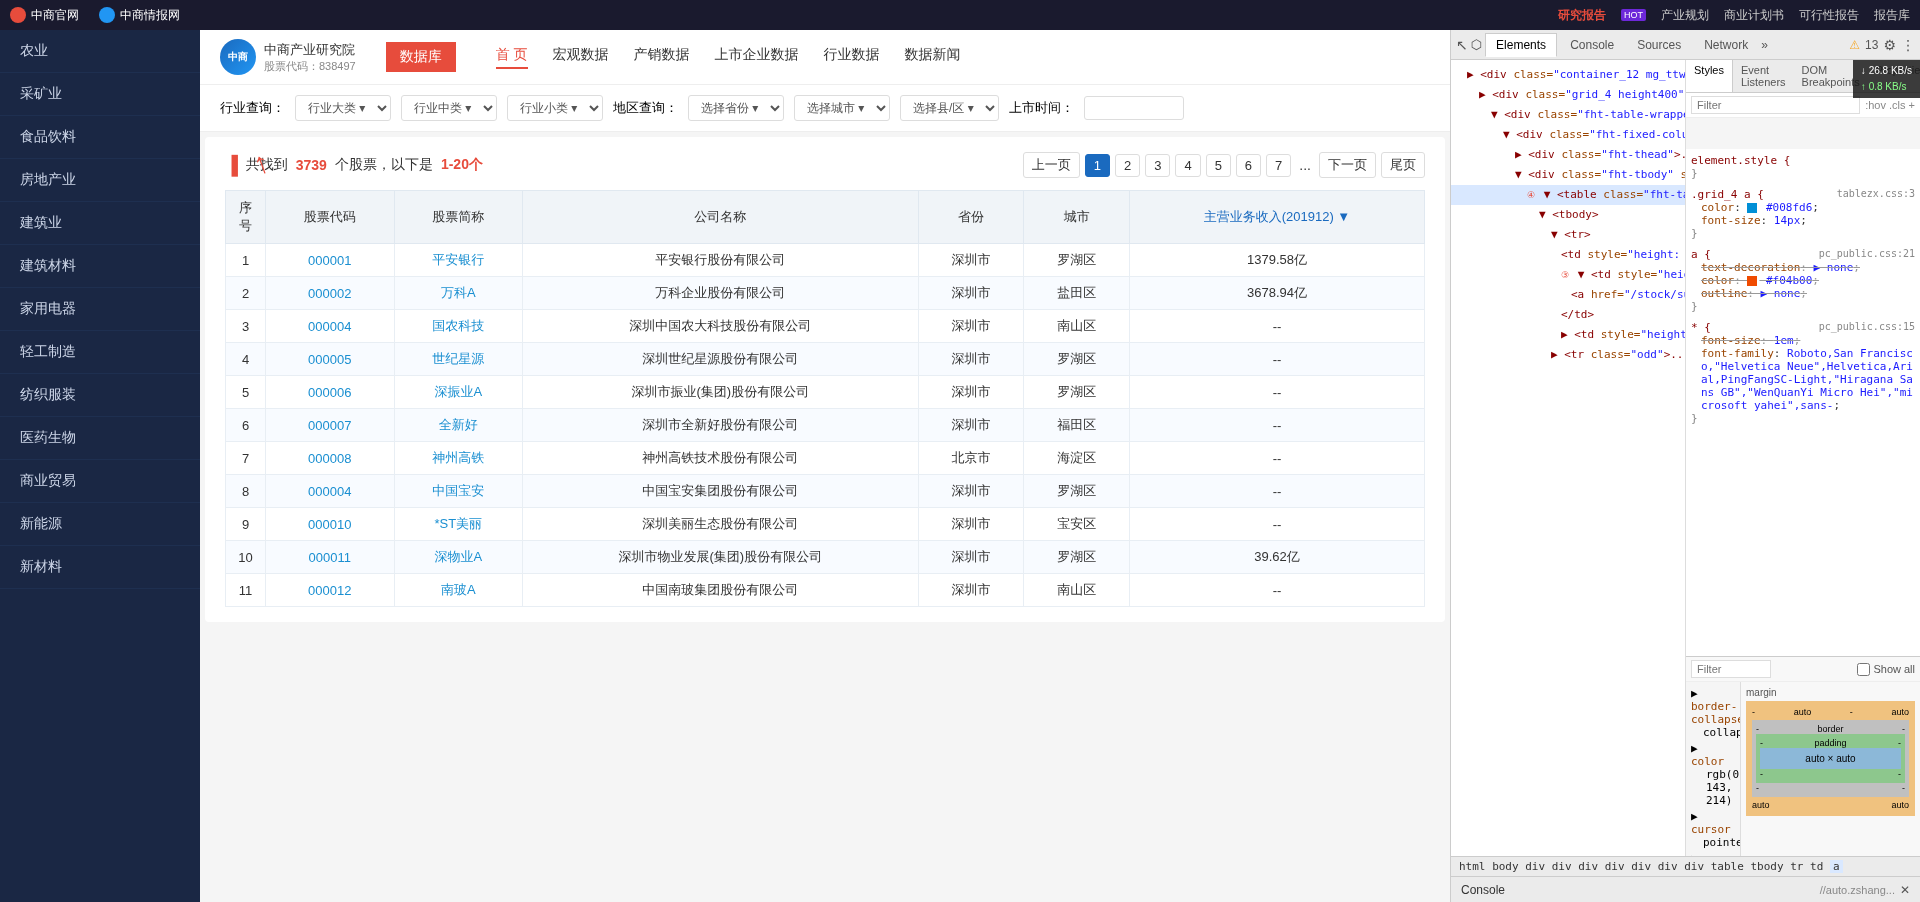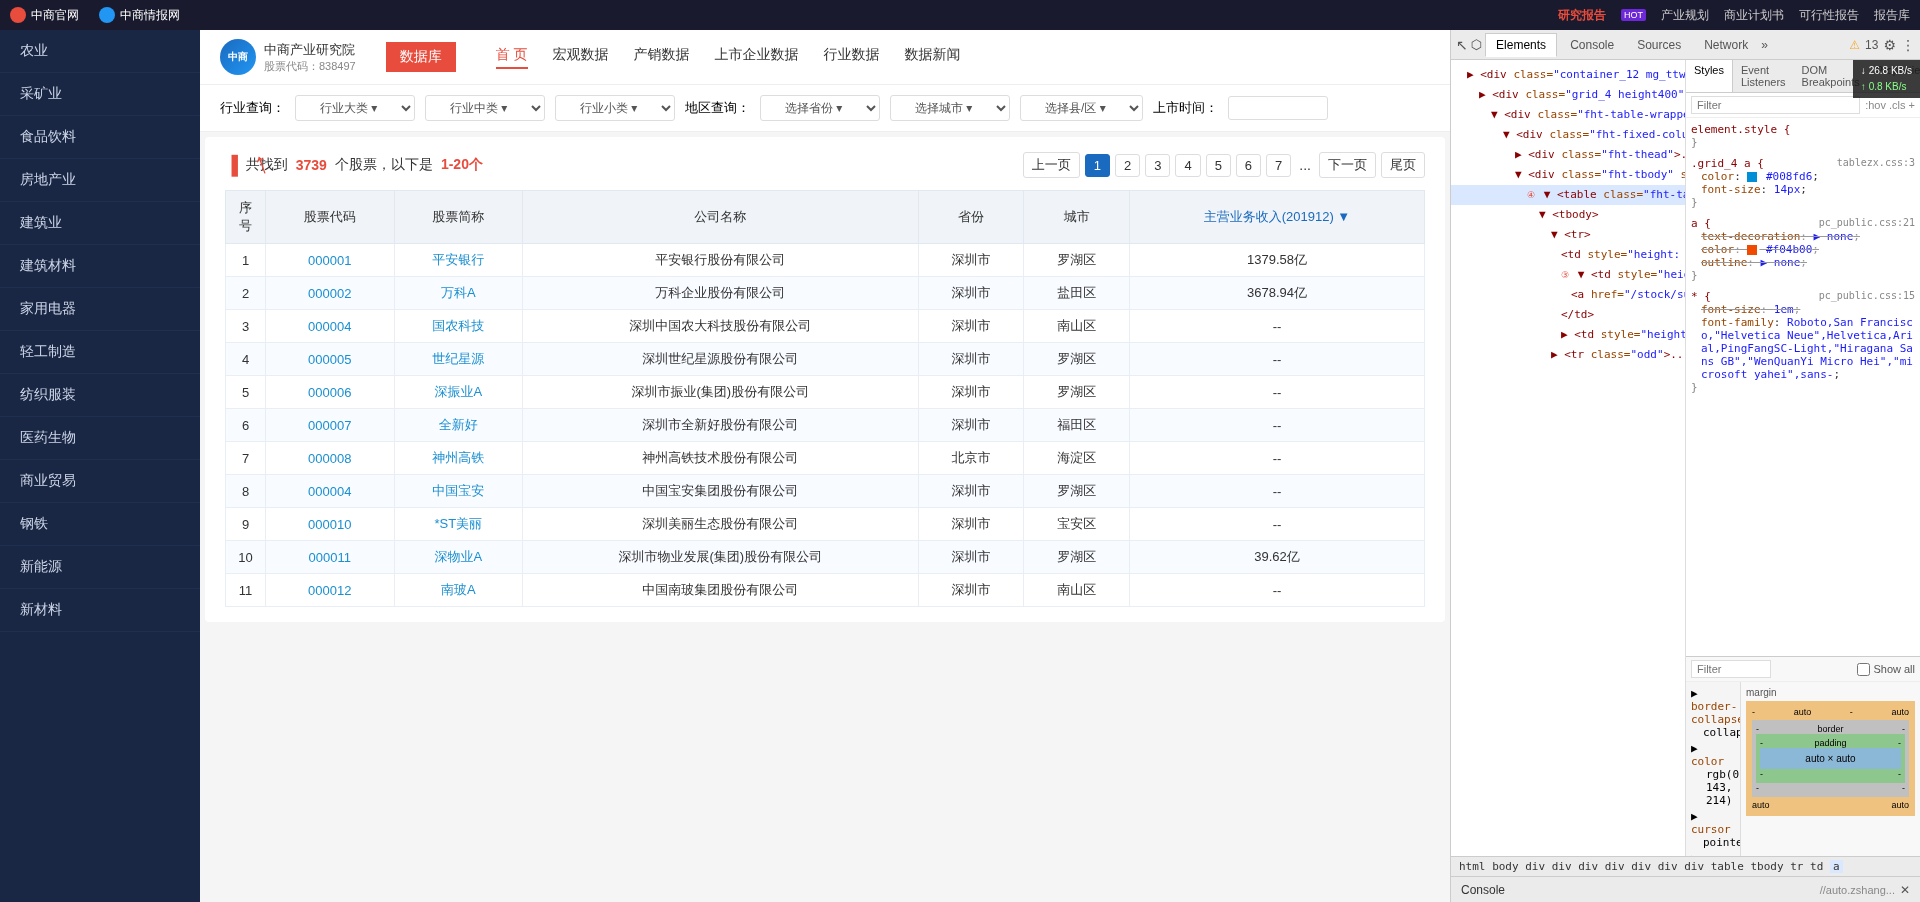--- a/index.html
+++ b/index.html
@@ -154,21 +154,21 @@
       background: white;
       padding: 10px 20px;
       display: flex;
       align-items: center;
       gap: 10px;
       border-bottom: 1px solid #eee;
       flex-wrap: wrap;
     }
     .filter-select {
       border: 1px solid #ddd;
-      padding: 4px 20px;
+      padding: 4px 8px;
       font-size: 12px;
       color: #555;
       cursor: pointer;
       background: white;
       border-radius: 3px;
     }
 
     
     .table-area {
       padding: 15px 20px;
@@ -345,21 +345,20 @@
         <div class="sidebar-item">采矿业</div>
         <div class="sidebar-item">食品饮料</div>
         <div class="sidebar-item">房地产业</div>
         <div class="sidebar-item">建筑业</div>
         <div class="sidebar-item">建筑材料</div>
         <div class="sidebar-item">家用电器</div>
         <div class="sidebar-item">轻工制造</div>
         <div class="sidebar-item">纺织服装</div>
         <div class="sidebar-item">医药生物</div>
         <div class="sidebar-item">商业贸易</div>
-        <div class="sidebar-item">钢铁</div>
         <div class="sidebar-item">新能源</div>
         <div class="sidebar-item">新材料</div>
       </div>
   </div>
 
   <div class="content-devtools">
 
     <div class="content-area">
 
       <div class="second-nav">
@@ -610,21 +609,21 @@
             <span style="padding:4px 8px;cursor:pointer;color:#555;">DOM Breakpoints</span>
             <span style="padding:4px 8px;cursor:pointer;color:#555;">Properties</span>
 
           </div>
 
           <div style="display:flex;align-items:center;padding:3px 5px;border-bottom:1px solid #eee;background:white;">
             <input type="text" placeholder="Filter" style="flex: 1 1 0%; border: 1px solid rgb(221, 221, 221); padding: 2px 5px; font-size: 11px;">
             <span style="margin-left:5px;font-size:11px;color:#888;">:hov .cls +</span>
           </div>
 
-          <div style="flex:1;overflow-y:auto;background:white;padding:5px;font-family:monospace;font-size:11px;">
+          <div style="flex:1;overflow-y:auto;background:white;padding:5px;font-family:monospace;font-size:11px;margin-top:31px;">
 
             <div class="style-section">
               <span class="style-selector">element.style {</span><br>
               <span style="color:#888;">}</span>
             </div>
 
             <div class="style-section">
               <div style="display:flex;justify-content:space-between;">
                 <span class="style-selector">.grid_4 a {</span>
                 <span class="style-file">tablezx.css:3</span>

